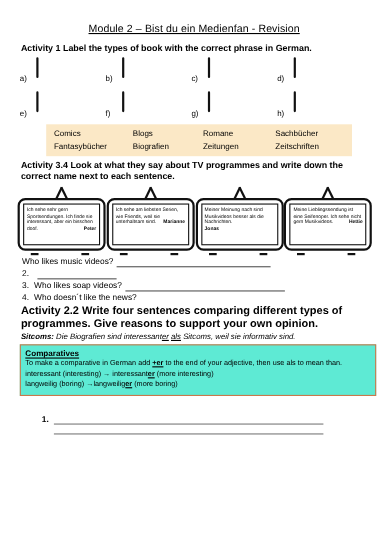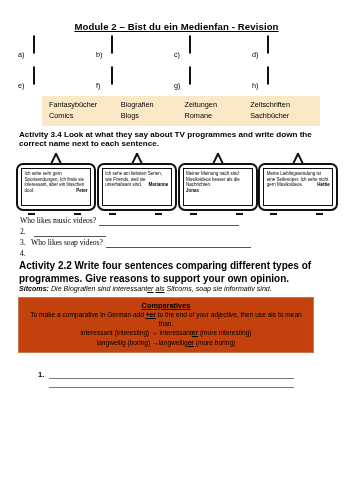--- a/index.html
+++ b/index.html
@@ -10,21 +10,21 @@
     background: #ffffff;
     font-family: "Liberation Sans", sans-serif;
     color: #000;
     overflow: hidden;
     position: relative;
   }
   .page { position: relative; width: 353px; height: 500px; padding: 0 14px; }
 
   .title {
     text-align: center;
-    font-weight: bold;
+    font-weight: normal;
     font-size: 9.6px;
     text-decoration: underline;
     margin-top: 21px;
     letter-spacing: .1px;
   }
 
   .instr {
     font-weight: bold;
     font-size: 8.1px;
     line-height: 1.22;
@@ -95,60 +95,61 @@
     position: relative;
   }
   .tv-name { font-weight: bold; float: right; }
   .tv-foot { position: relative; height: 4px; }
   .tv-foot i { position: absolute; bottom: 0; width: 7px; height: 2.5px; background: #111; }
   .tv-foot i.l { left: 12px; }
   .tv-foot i.r { left: 58px; }
 
   
   .qlist { margin-top: 1px; padding-left: 6px; font-size: 7.6px; line-height: 1.45; }
-  .q { display: flex; align-items: flex-end; font-family: Liberation Serif, serif; }
+  .q { display: flex; align-items: flex-end; }
   .q .num { width: 11px; flex: none; }
   .q .txt { white-space: nowrap; }
   .q .rule { border-bottom: .9px solid #555; height: 8px; margin-left: 3px; }
   .r1 { width: 140px; }
   .r2 { width: 72px; }
   .r3 { width: 145px; }
 
   .instr2 { font-weight: bold; font-size: 10px; line-height: 1.22; margin-top: 1px; padding-left: 5px; }
   .example { font-size: 7.1px; font-style: italic; padding-left: 5px; line-height: 1.25; }
   .example b { font-style: italic; font-weight: bold; }
   .u { text-decoration: underline; }
 
   
   .compbox {
     margin: 3px 0 0 4px;
-    width: 296px;
-    background: #c2410c;
+    width: 324px;
+    background: #5eead4;
     border: 1.1px solid #c8794c;
     padding: 3px 4px 5px 4px;
-    text-align: center;
+    text-align: left;
   }
   .comp-title { font-weight: bold; font-size: 7.4px; text-decoration: underline; }
   .comp-line { font-size: 6.6px; line-height: 1.42; }
   .comp-line b { font-weight: bold; text-decoration: underline; }
 
   
   .bottom { margin-top: 17px; padding-left: 24px; }
   .bl-row { display: flex; align-items: flex-end; }
   .bl-row .n { font-size: 7.6px; font-weight: bold; width: 11px; }
   .bl { border-bottom: .9px solid #7a7a7a; height: 9px; width: 245px; }
   .bl2 { border-bottom: .9px solid #7a7a7a; height: 9px; width: 245px; margin-left: 11px; }
 </style>
 </head>
 <body>
 
 <div class="page">
 
   <div class="title">Module 2 – Bist du ein Medienfan - Revision</div>
 
+  <div class="instr">Activity 1 Label the types of book with the correct phrase in German.</div>
 
   <div class="imgrow">
 
     <div class="cell">
       <span class="lbl">a)</span>
       <span class="tile-wrap">
         <span class="tile">
           <span class="art">
             <svg width="27" height="31" viewBox="0 0 27 31">
               <rect x="1" y="1" width="25" height="29" fill="#fff" stroke="#1a1a1a" stroke-width="1.4"></rect>
@@ -340,30 +341,30 @@
             </svg>
           </span>
         </span>
         <span class="ansline"></span>
       </span>
     </div>
   </div>
 
   <div class="wordbank">
     <div class="wb-row">
+      <span class="wb-c1">Comics</span>
+      <span class="wb-c2">Blogs</span>
+      <span class="wb-c3">Romane</span>
+      <span class="wb-c4">Sachbücher</span>
+    </div>
+    <div class="wb-row">
       <span class="wb-c1">Fantasybücher</span>
       <span class="wb-c2">Biografien</span>
       <span class="wb-c3">Zeitungen</span>
       <span class="wb-c4">Zeitschriften</span>
-    </div>
-    <div class="wb-row">
-      <span class="wb-c1">Comics</span>
-      <span class="wb-c2">Blogs</span>
-      <span class="wb-c3">Romane</span>
-      <span class="wb-c4">Sachbücher</span>
     </div>
   </div>
 
   <div class="instr" style="margin-top:4px;">Activity 3.4 Look at what they say about TV programmes and write down the correct name next to each sentence.</div>
 
   <div class="tvrow">
 
     <div class="tv">
       <div class="tv-ant">
           <i></i>
@@ -443,28 +444,29 @@
       <span class="num">2.</span>
       <span class="rule r2"></span>
     </div>
     <div class="q">
       <span class="num">3.</span>
       <span class="txt">Who likes soap videos?</span>
       <span class="rule r3"></span>
     </div>
     <div class="q">
       <span class="num">4.</span>
+      <span class="txt">Who doesn´t like the news?</span>
     </div>
   </div>
 
   <div class="instr2">Activity 2.2 Write four sentences comparing different types of programmes. Give reasons to support your own opinion.</div>
 
   <div class="example">
     <b>Sitcoms:</b>
-    <span>Die Biografien sind interessant</span><span class="u">er</span><span> </span><span class="u">als</span><span> Sitcoms, soap sie informativ sind.</span>
+    <span>Die Biografien sind interessant</span><span class="u">er</span><span> </span><span class="u">als</span><span> Sitcoms, weil sie informativ sind.</span>
   </div>
 
   <div class="compbox">
     <div class="comp-title">Comparatives</div>
     <div class="comp-line">
       <span>To make a comparative in German add </span><b>+er</b><span> to the end of your adjective, then use als to mean than.</span>
     </div>
     <div class="comp-line">
       <span>interessant (interesting) → interessant</span><b>er</b><span> (more interesting)</span>
     </div>

